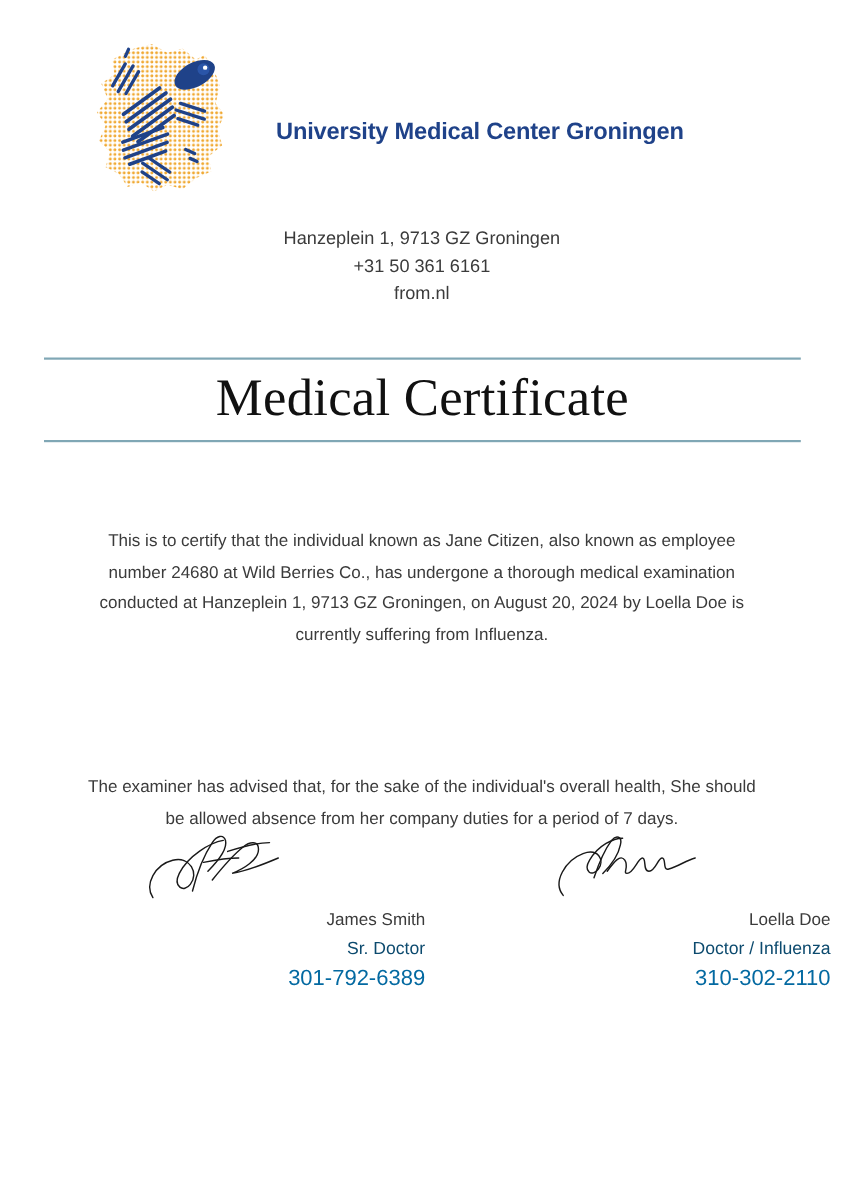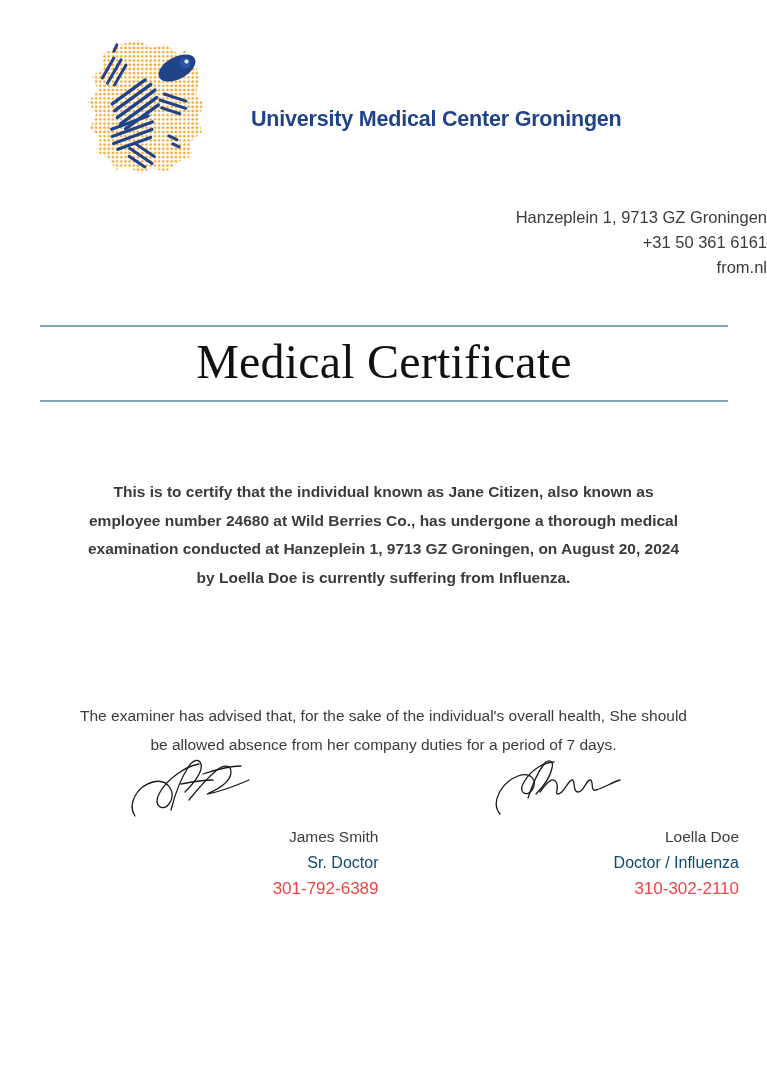--- a/index.html
+++ b/index.html
@@ -49,21 +49,21 @@
   .contact {
     position: absolute;
     left: 0;
     top: 205px;
     width: 767px;
     text-align: center;
     font-size: 16.5px;
     line-height: 25px;
     color: #3b3b3b;
   }
-  .contact div { white-space: nowrap; text-align: right; }
+  .contact div { white-space: nowrap; }
 
   
   .title-band {
     position: absolute;
     left: 40px;
     top: 325px;
     width: 688px;
   }
   .rule {
     height: 2px;
@@ -88,58 +88,58 @@
     top: 478px;
     width: 767px;
   }
   .para {
     margin: 0 auto;
     text-align: center;
     font-size: 15.5px;
     line-height: 28.5px;
     color: #3b3b3b;
   }
-  .para-1 { width: 600px; font-weight: bold; }
+  .para-1 { width: 600px; }
   .para-2 { width: 616px; margin-top: 110px; }
 
   
   .signatures {
     position: absolute;
     left: 0;
     top: 752px;
     width: 767px;
     display: flex;
   }
   .sig-col {
     width: 50%;
     text-align: right;
   }
   .sig-col.left  { padding-left: 18px; }
-  .sig-col.right { padding-right: 28px; }
+  .sig-col.right { padding-right: 12px; }
   .sig-glyph {
     height: 72px;
     display: flex;
     align-items: flex-end;
     justify-content: center;
   }
   .sig-glyph svg { display: block; }
   .sig-name {
     font-size: 15.5px;
     line-height: 26px;
     color: #3b3b3b;
   }
   .sig-role {
     font-size: 16px;
     line-height: 26px;
     color: #0c4a6e;
   }
   .sig-phone {
-    font-size: 17px;
+    font-size: 20px;
     line-height: 26px;
-    color: #ef4444;
+    color: #0369a1;
   }
 </style>
 </head>
 <body>
 
 <div class="header">
 
   <div class="logo-mark">
     <svg width="130" height="140" viewBox="0 0 130 140" xmlns="http://www.w3.org/2000/svg">
       <defs>

